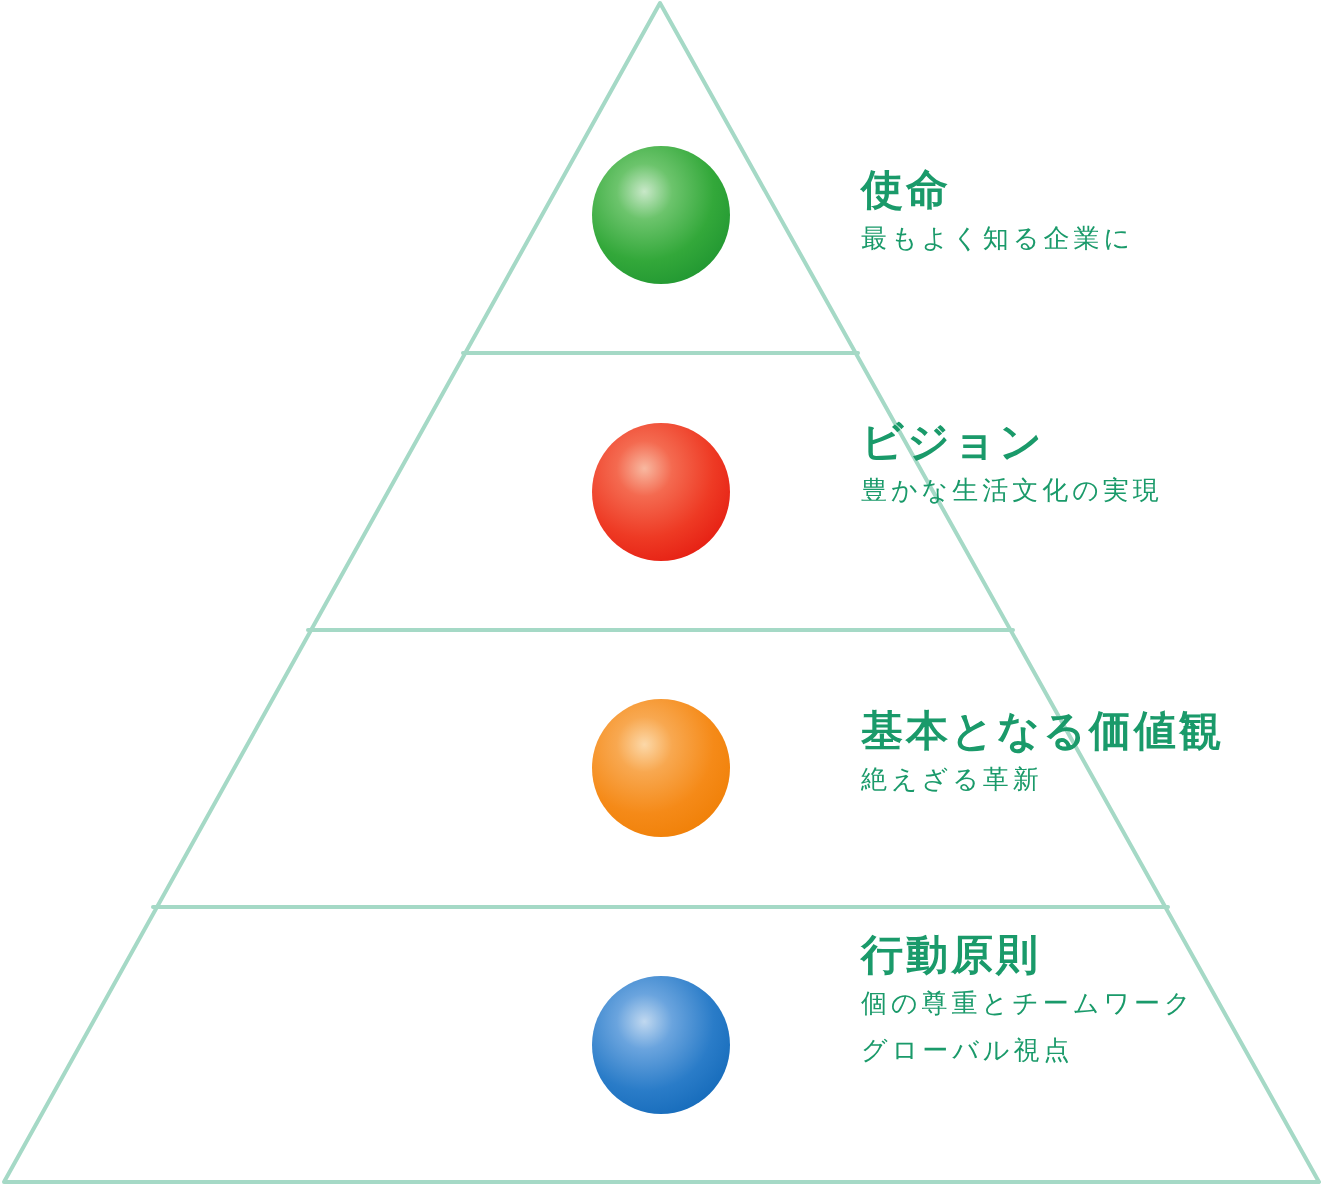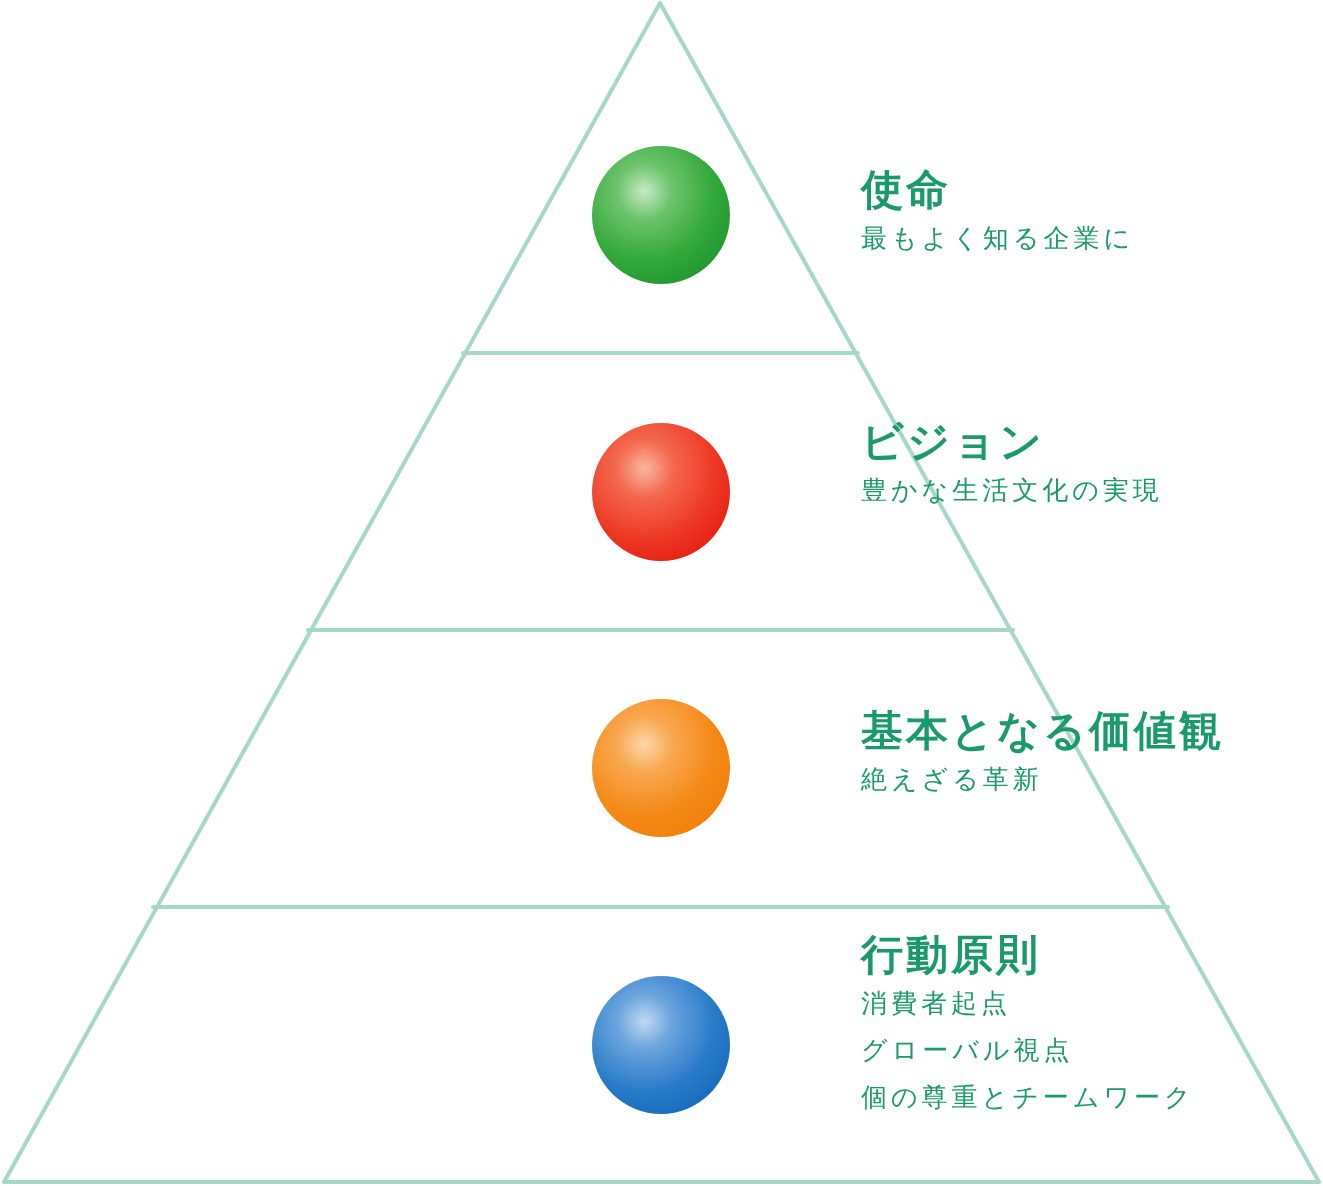--- a/index.html
+++ b/index.html
@@ -42,16 +42,15 @@
   <div class="line">豊かな生活文化の実現</div>
 </div>
 
 <div class="block" style="top:673px;margin-top:33px;">
   <div class="title">基本となる価値観</div>
   <div class="line">絶えざる革新</div>
 </div>
 
 <div class="block" style="top:930px;">
   <div class="title">行動原則</div>
-  <div class="line">消費者起点</div>
+  <div class="line">個の尊重とチームワーク</div>
   <div class="line">グローバル視点</div>
-  <div class="line">個の尊重とチームワーク</div>
 </div>
 
 </body></html>

